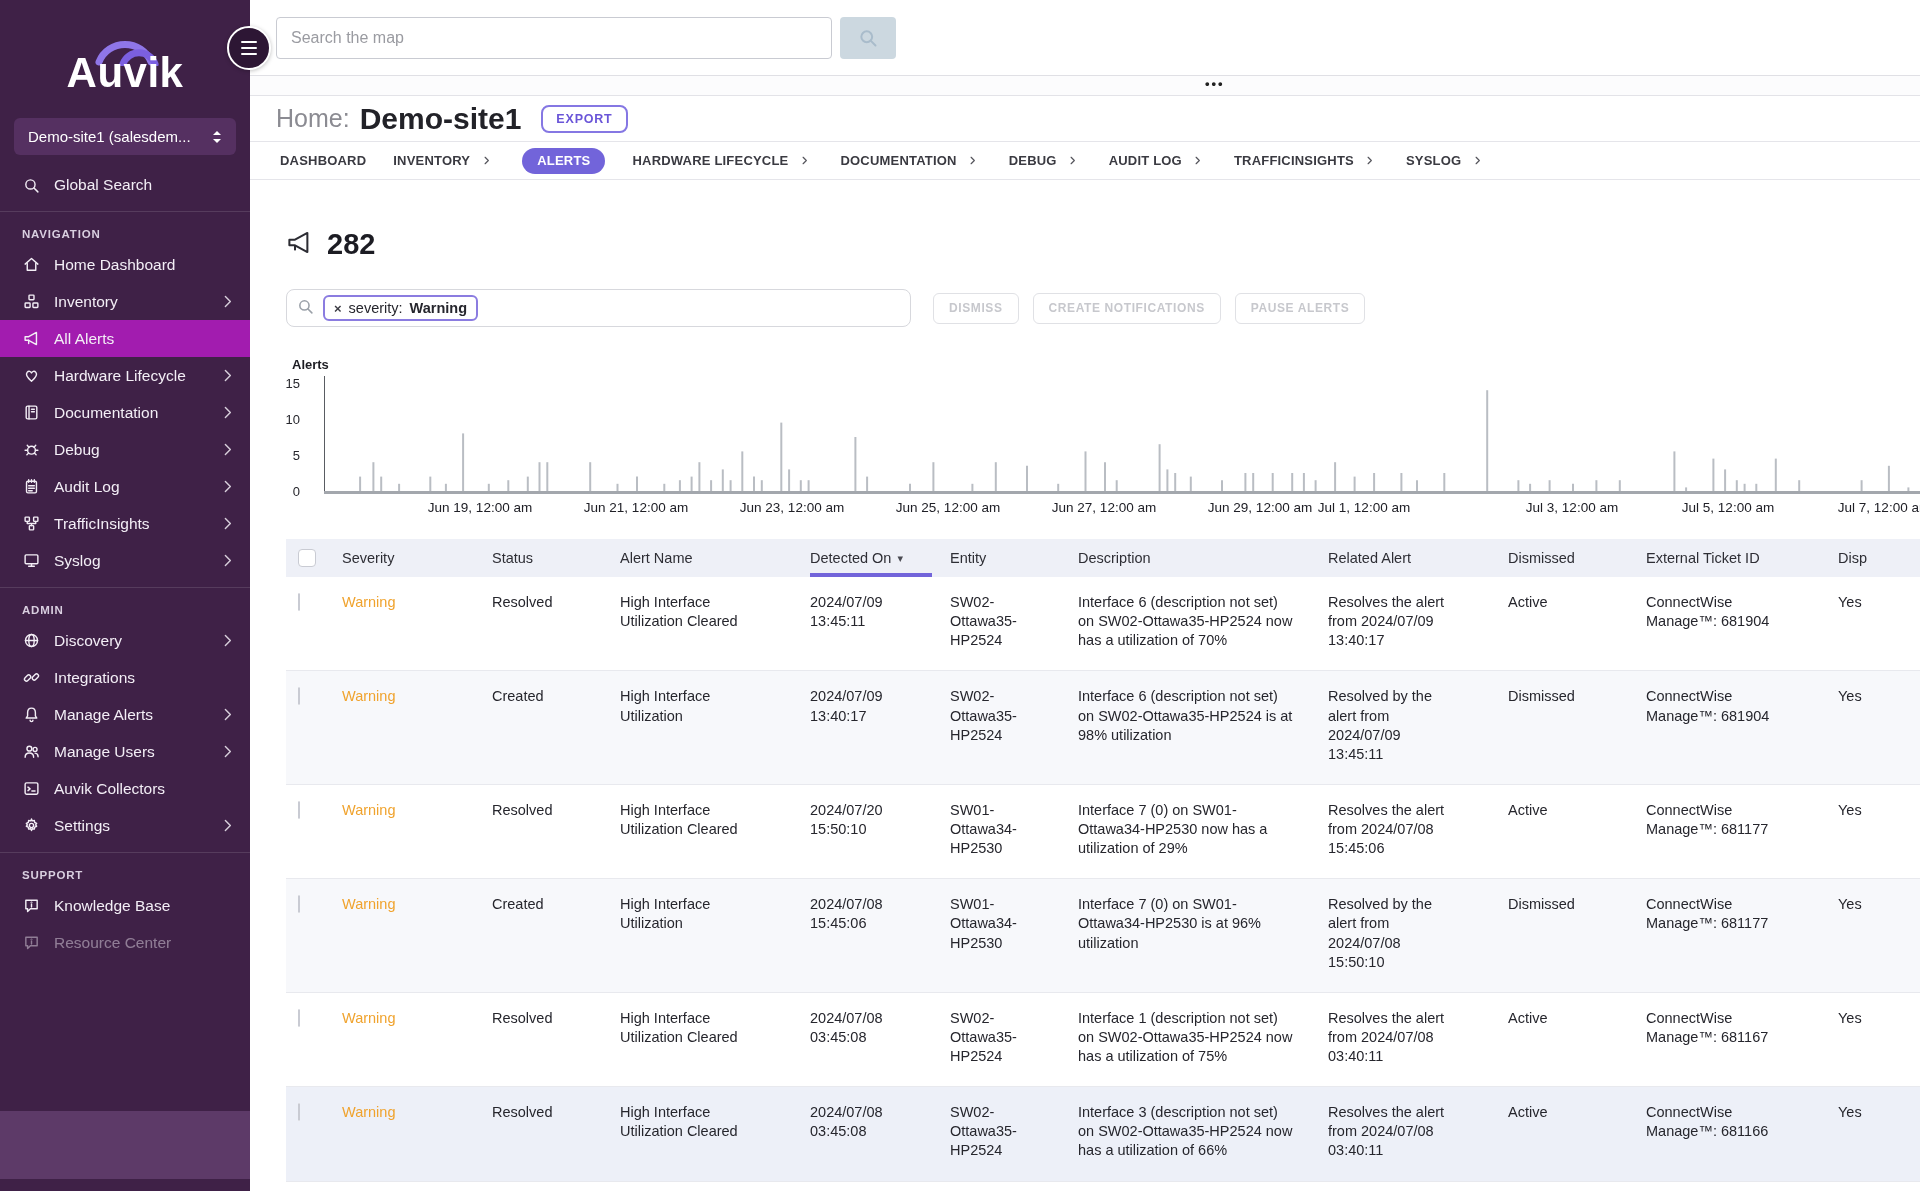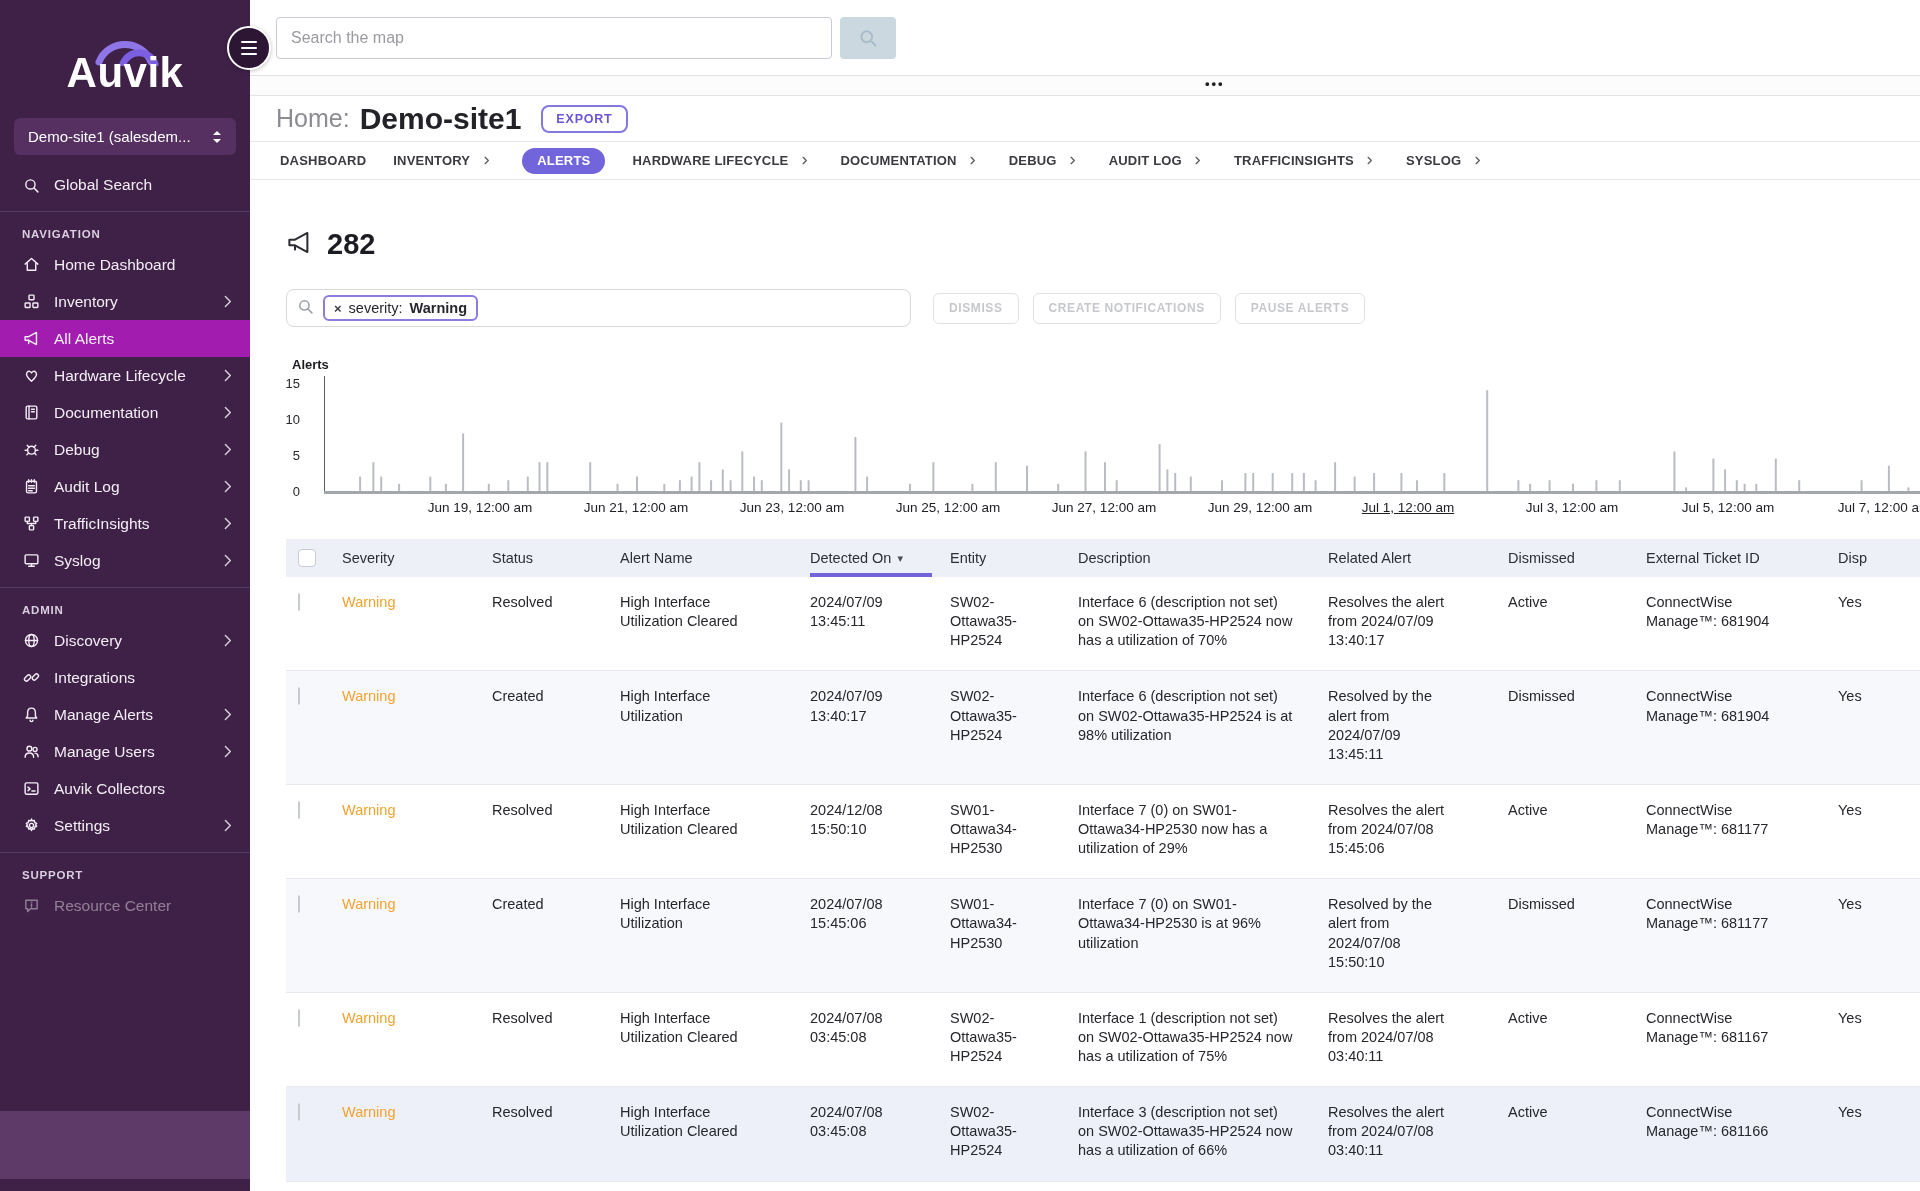--- a/index.html
+++ b/index.html
@@ -324,20 +324,30 @@
             </svg>
           </span>
           <span>Settings</span>
           <span class="icon chev">
             <svg viewBox="0 0 24 24">
               <polyline points="9 5 16 12 9 19"></polyline>
             </svg>
           </span>
         </div>
         <div class="nav-section-title bordered">SUPPORT</div>
+        <div class="nav-item">
+          <span class="icon">
+            <svg viewBox="0 0 24 24">
+              <path d="M4 4.5 H20 V16.5 H10.5 L6.5 20.5 V16.5 H4 Z"></path>
+              <line x1="12" y1="10" x2="12" y2="14"></line>
+              <circle cx="12" cy="7.6" r="0.4"></circle>
+            </svg>
+          </span>
+          <span>Knowledge Base</span>
+        </div>
         <div class="nav-item partial">
           <span class="icon">
             <svg viewBox="0 0 24 24">
               <path d="M4 4.5 H20 V16.5 H10.5 L6.5 20.5 V16.5 H4 Z"></path>
               <line x1="12" y1="10" x2="12" y2="14"></line>
               <circle cx="12" cy="7.6" r="0.4"></circle>
             </svg>
           </span>
           <span>Resource Center</span>
         </div>
@@ -562,21 +572,21 @@
               </svg>
           </div>
         </div>
         <div class="x-axis" id="x-axis">
             <span class="x-tick" style="left: 156px;">Jun 19, 12:00 am</span>
             <span class="x-tick" style="left: 312px;">Jun 21, 12:00 am</span>
             <span class="x-tick" style="left: 468px;">Jun 23, 12:00 am</span>
             <span class="x-tick" style="left: 624px;">Jun 25, 12:00 am</span>
             <span class="x-tick" style="left: 780px;">Jun 27, 12:00 am</span>
             <span class="x-tick" style="left: 936px;">Jun 29, 12:00 am</span>
-            <span class="x-tick" style="left: 1084px; text-decoration: underline;">Jul 1, 12:00 am</span>
+            <span class="x-tick" style="left: 1040px;">Jul 1, 12:00 am</span>
             <span class="x-tick" style="left: 1248px;">Jul 3, 12:00 am</span>
             <span class="x-tick" style="left: 1404px;">Jul 5, 12:00 am</span>
             <span class="x-tick" style="left: 1560px;">Jul 7, 12:00 am</span>
           </div>
       </div>
 
       <div class="alerts-table">
         <div class="t-head" id="t-head">
             <div class="th">
               <span class="cb"></span>
@@ -639,21 +649,21 @@
               <div class="cell w-related">Resolved by the alert from 2024/07/09 13:45:11</div>
               <div class="cell">Dismissed</div>
               <div class="cell w-ticket">ConnectWise Manage™: 681904</div>
               <div class="cell">Yes</div>
             </div>
             <div class="t-row">
               <div class="cell"><span class="cb"></span></div>
               <div class="cell sev-warning">Warning</div>
               <div class="cell">Resolved</div>
               <div class="cell w-alertname">High Interface Utilization Cleared</div>
-              <div class="cell w-date">2024/12/08 15:50:10</div>
+              <div class="cell w-date">2024/07/20 15:50:10</div>
               <div class="cell w-entity">SW01-Ottawa34-HP2530</div>
               <div class="cell w-desc">Interface 7 (0) on SW01-Ottawa34-HP2530 now has a utilization of 29%</div>
               <div class="cell w-related">Resolves the alert from 2024/07/08 15:45:06</div>
               <div class="cell">Active</div>
               <div class="cell w-ticket">ConnectWise Manage™: 681177</div>
               <div class="cell">Yes</div>
             </div>
             <div class="t-row shade">
               <div class="cell"><span class="cb"></span></div>
               <div class="cell sev-warning">Warning</div>

